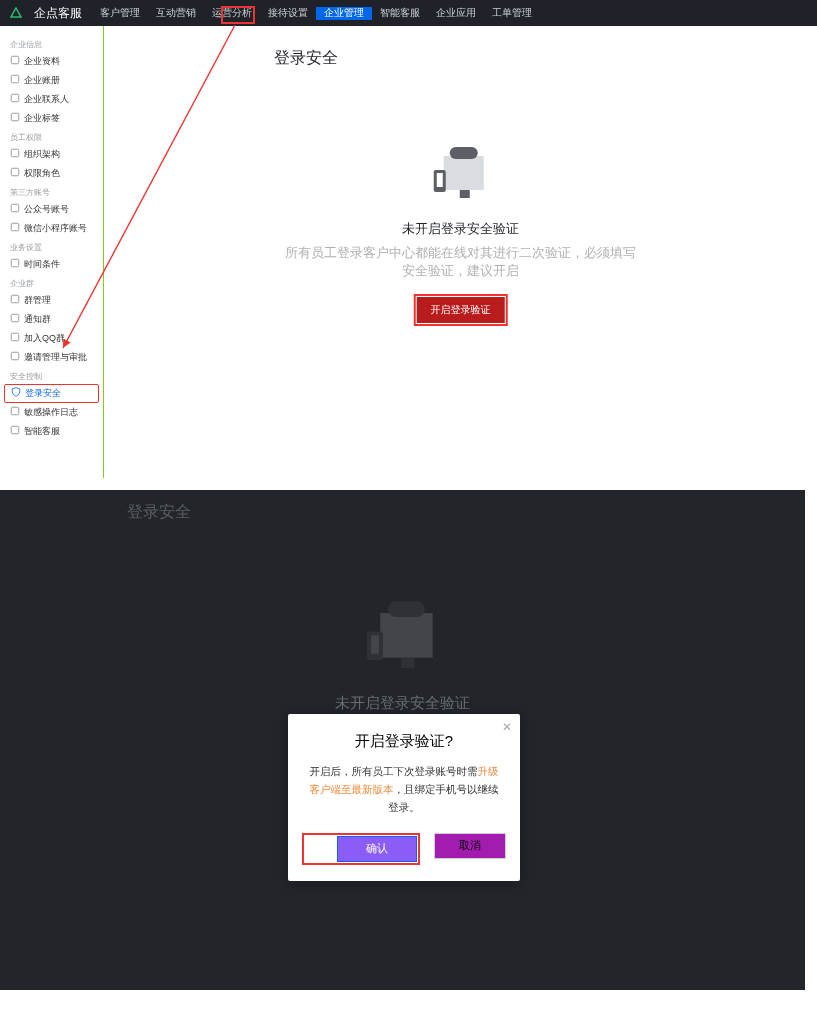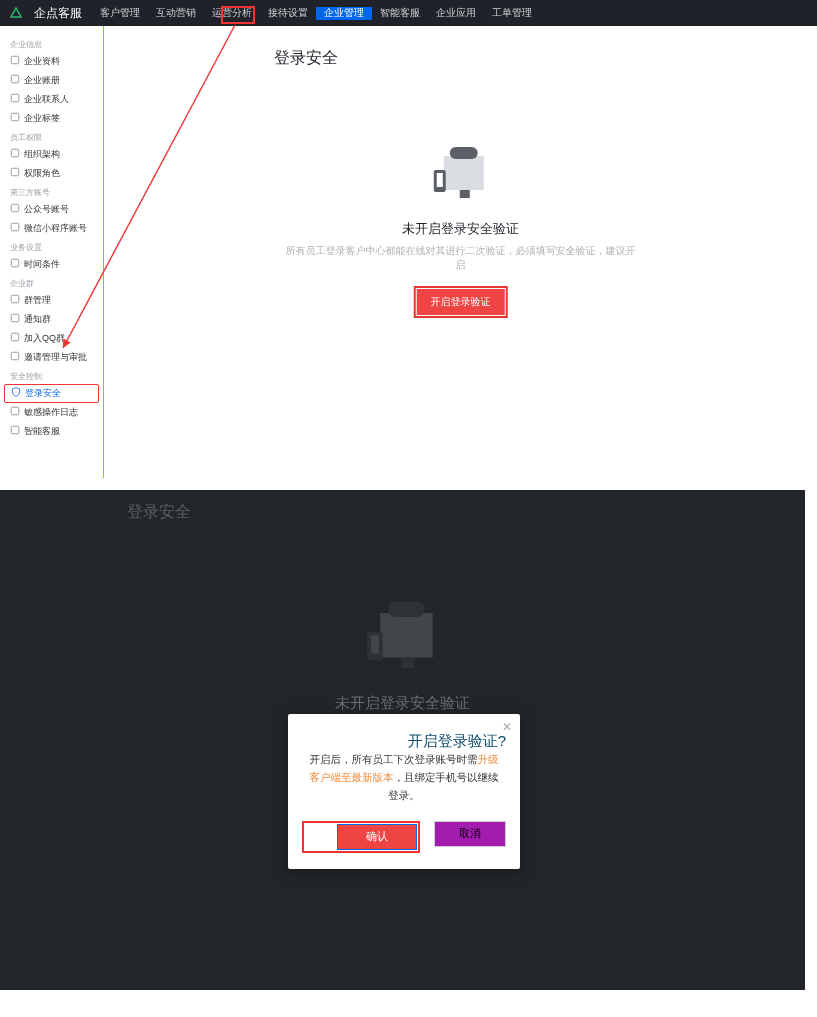--- a/index.html
+++ b/index.html
@@ -15,41 +15,41 @@
   .sidebar { width:104px; border-right:1px solid #84cc16; padding:9px 0; overflow:hidden; }
   .sb-h { font-size:8px; color:#9aa0a6; padding:4px 10px 2px; }
   .sb-item { display:flex; gap:4px; font-size:9px; color:#333; padding:3px 10px; cursor:pointer; }
   .sb-item.active { color:#0067ed; border:1px solid #e33; margin:0 4px; border-radius:2px; padding:2px 6px; }
   .sb-icon { width:10px; height:10px; flex-shrink:0; }
   .main { flex:1; position:relative; }
   .title { font-size:16px; color:#1f2329; padding:22px 0 0 170px; }
   .hero { position:absolute; left:50%; top:120px; transform:translateX(-50%); text-align:center; }
   .illust { width:66px; height:58px; margin:0 auto 12px; }
   .h-title { font-size:13px; color:#1f2329; margin-bottom:6px; }
-  .h-sub { font-size:10px; color:#b0b0b0; margin-bottom:14px; }
-  .btn-prim { display:inline-block; background:#ef4444; color:#fff; font-size:10px; padding:6px 14px; border:none; cursor:pointer; }
+  .h-sub { font-size:13px; color:#b0b0b0; margin-bottom:14px; }
+  .btn-prim { display:inline-block; background:#b91c1c; color:#fff; font-size:10px; padding:6px 14px; border:none; cursor:pointer; }
   .btn-wrap { display:inline-block; border:2px solid #e33; padding:1px; }
   
   .redbox-nav { position:absolute; left:221px; top:6px; width:34px; height:18px; border:2px solid #e33; pointer-events:none; }
   .arrow-svg { position:absolute; left:0; top:0; width:817px; height:478px; pointer-events:none; }
   
   .sec2 { width:817px; height:507px; background:#fff; margin-top:12px; }
   .sec2-inner { width:805px; height:500px; background:#22262b; position:relative; overflow:hidden; }
   .bg-title { position:absolute; left:127px; top:12px; font-size:16px; color:#5a5e63; }
   .bg-hero { position:absolute; left:50%; top:110px; transform:translateX(-50%); text-align:center; }
   .bg-illust { width:90px; height:76px; margin:0 auto 14px; opacity:0.45; }
   .bg-h-title { font-size:15px; color:#6a6e72; }
   .modal { position:absolute; left:288px; top:224px; width:232px; background:#fff; border-radius:2px; box-shadow:0 2px 14px rgba(0,0,0,0.35); padding:18px 14px 16px; }
   .modal-close { position:absolute; top:6px; right:8px; font-size:12px; color:#aaa; cursor:pointer; }
-  .m-title { font-size:15px; color:#0c4a6e; text-align:right; }
+  .m-title { font-size:15px; color:#000000; text-align:center; margin-bottom:12px; }
   .m-body { font-size:10.5px; color:#333; line-height:1.7; margin-bottom:16px; text-align:center; padding:0 4px; }
   .m-hl { color:#f08b3c; }
   .m-btns { display:flex; gap:14px; justify-content:center; }
   .m-btn { width:80px; height:26px; font-size:11px; border:1px solid #d0d0d0; background:#a21caf; cursor:pointer; }
-  .m-btn.ok { background:#ef4444; color:#fff; border-color:#0067ed;margin-left:32px; }
+  .m-btn.ok { background:#8b5cf6; color:#fff; border-color:#0067ed;margin-left:32px; }
   .ok-red { border:2px solid #e33; padding:1px; display:inline-block; }
 </style>
 </head>
 <body>
 
 <div class="sec1">
   <div class="topnav">
     <div class="logo">
       <svg class="logo-mark" viewBox="0 0 24 24">
           <path d="M12 2 L22 20 L2 20 Z" fill="none" stroke="#2dbd6e" stroke-width="3"></path>

